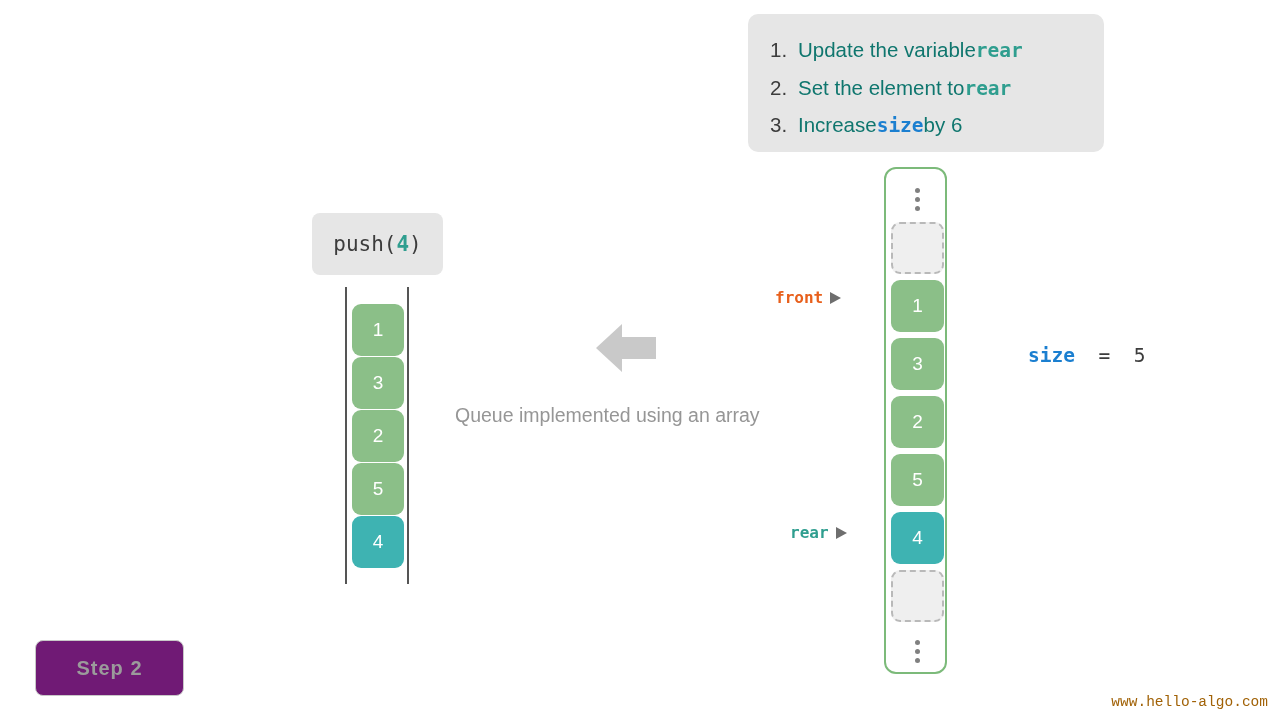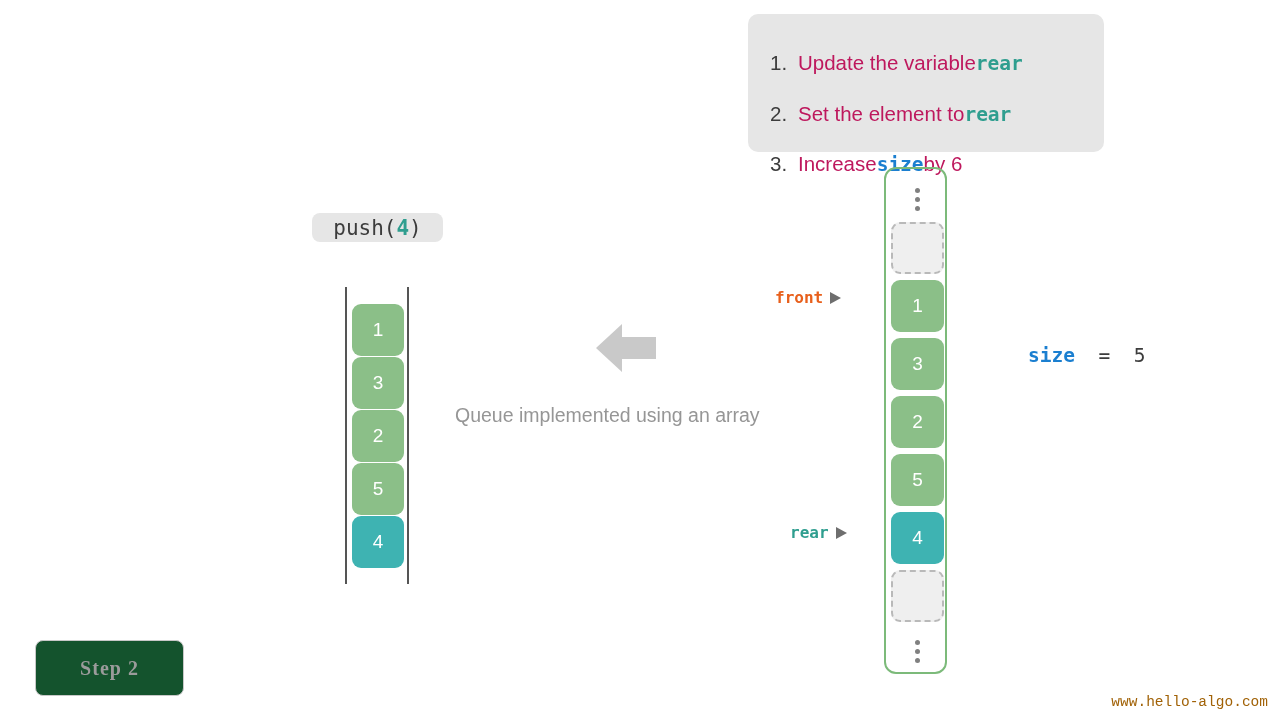--- a/index.html
+++ b/index.html
@@ -35,41 +35,41 @@
     color: #3c3c3c;
     line-height: 36.5px;
     white-space: nowrap;
   }
   .instr-num {
     width: 28px;
     flex: 0 0 28px;
     font-size: 20.5px;
     color: #3c3c3c;
   }
-  .instr-text { font-size: 20.5px; color: #be185d; margin-top: 13px; }
+  .instr-text { font-size: 20.5px; color: #0f766e; }
   .code-teal {
     font-family: "DejaVu Sans Mono", monospace;
     font-weight: bold;
     color: #2f9e8f;
     font-size: 19.5px;
   }
   .code-blue {
     font-family: "DejaVu Sans Mono", monospace;
     font-weight: bold;
     color: #1b7fd0;
     font-size: 19.5px;
   }
 
   
   #push-label {
     position: absolute;
     left: 312px;
     top: 213px;
     width: 131px;
-    height: 29px;
+    height: 62px;
     background: #e6e6e6;
     border-radius: 8px;
     display: flex;
     align-items: center;
     justify-content: center;
     font-family: "DejaVu Sans Mono", monospace;
     font-size: 21px;
     color: #3c3c3c;
     letter-spacing: 0px;
   }
@@ -229,25 +229,25 @@
 
   
   #step-badge {
     position: absolute;
     left: 35px;
     top: 640px;
     width: 147px;
     height: 54px;
     border: 1px solid #c8c8c8;
     border-radius: 8px;
-    background: #14532d;
-    display: flex;
-    align-items: center;
-    justify-content: center;
-    font-family: Liberation Serif, serif;
+    background: #701a75;
+    display: flex;
+    align-items: center;
+    justify-content: center;
+    font-family: Liberation Sans, sans-serif;
     font-weight: bold;
     font-size: 20px;
     color: #9b9b9b;
     letter-spacing: 1px;
   }
 
   
   #watermark {
     position: absolute;
     right: 12px;

